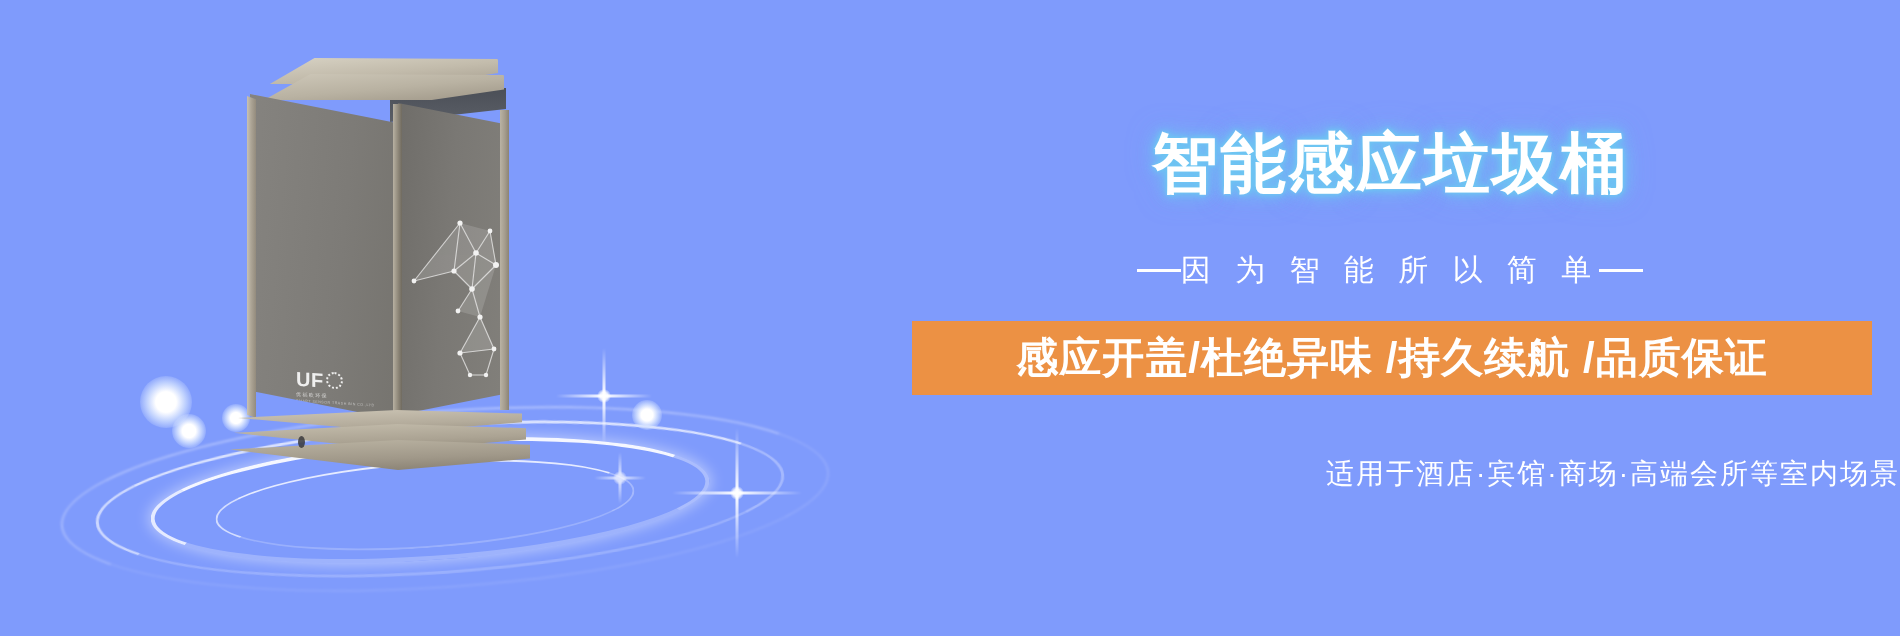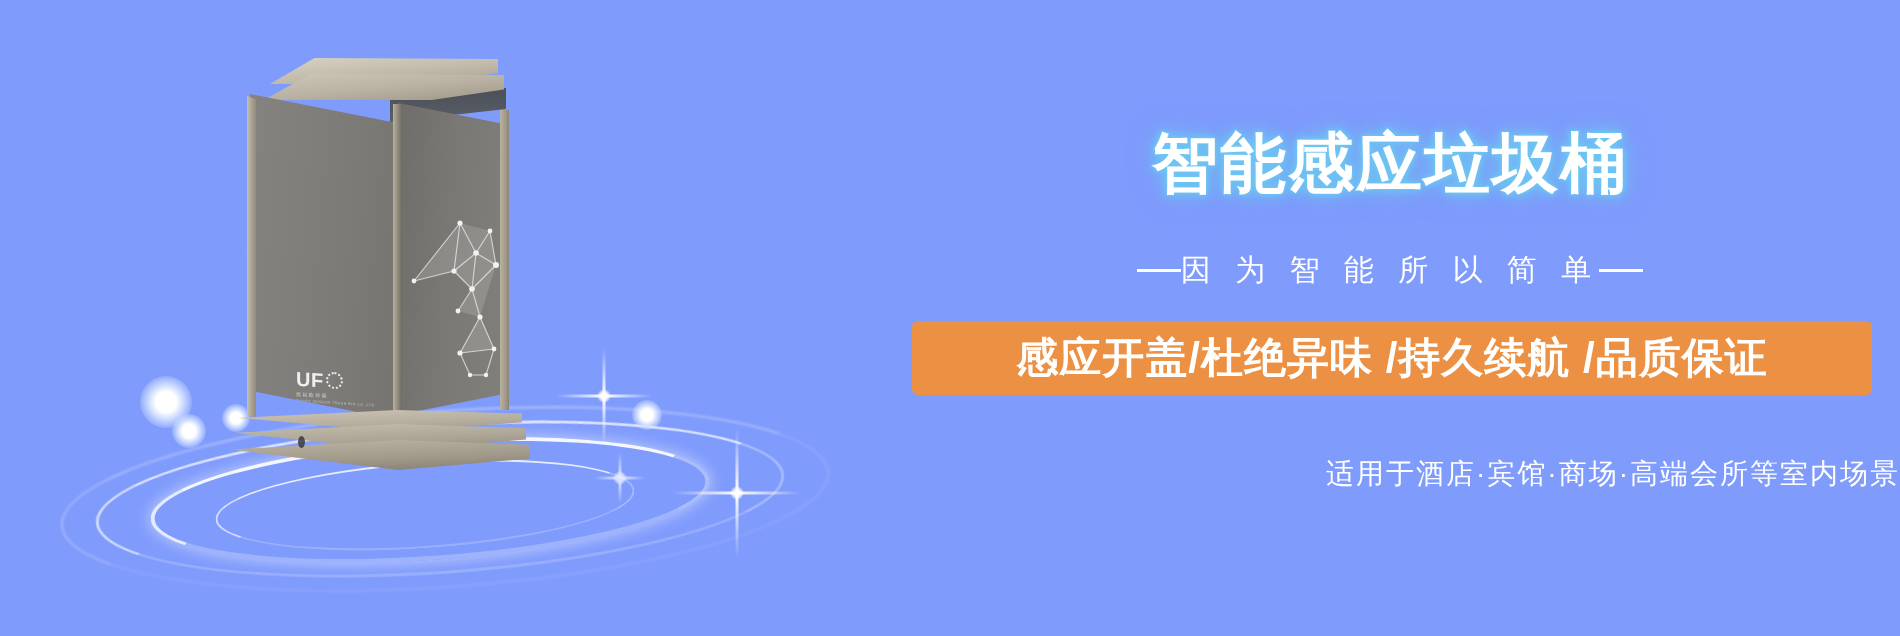--- a/index.html
+++ b/index.html
@@ -201,21 +201,21 @@
   }
   #subline .rule{
     display:block;width:44px;height:3px;background:#ffffff;flex:0 0 auto;
   }
   #subline .txt{
     font-size:30px;font-weight:normal;letter-spacing:8px;
     white-space:nowrap;
   }
   #feature-strip{
     position:absolute;left:32px;top:321px;width:960px;height:74px;
-    background:#ec9144;border-radius:6px;
+    background:#ec9144;border-radius:0;
     display:flex;align-items:center;justify-content:center;
   }
   #feature-strip .txt{
     color:#ffffff;font-weight:bold;font-size:42px;letter-spacing:1px;
     white-space:nowrap;
   }
   #scene-line{
     position:absolute;left:0;top:455px;width:1020px;
     text-align:right;color:#ffffff;
     font-size:28px;letter-spacing:2px;white-space:nowrap;

